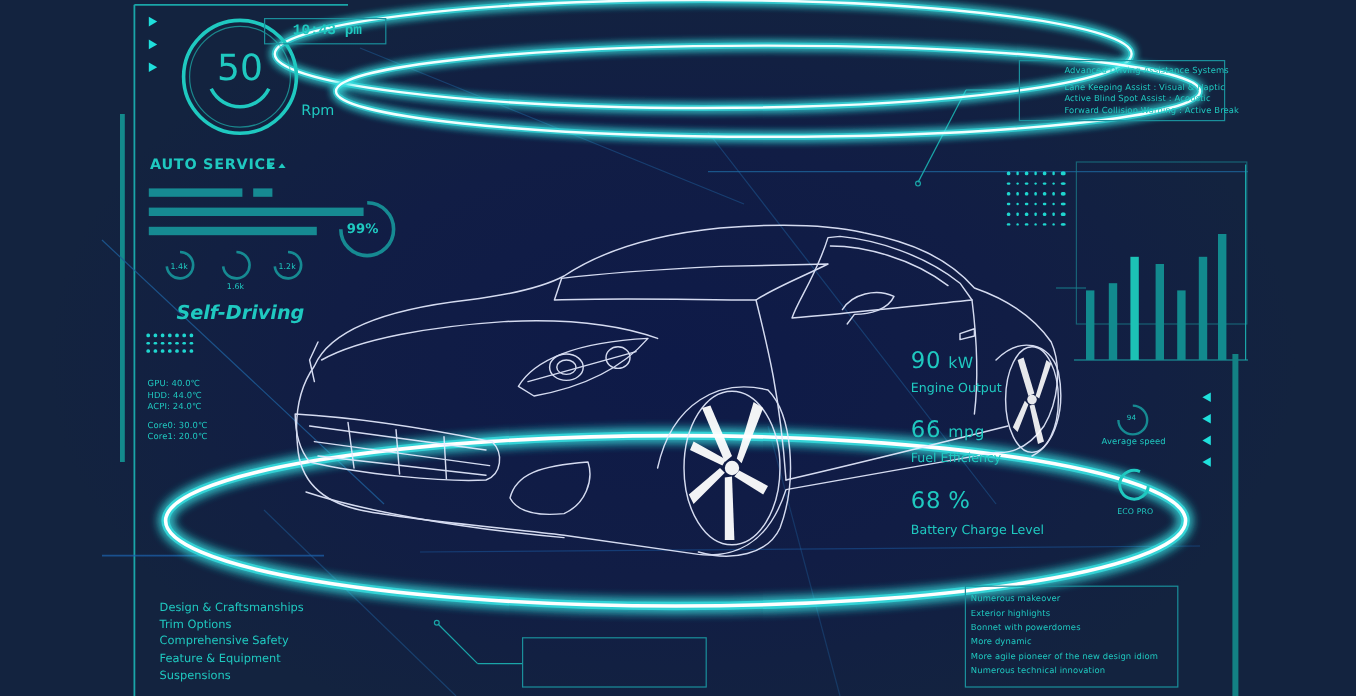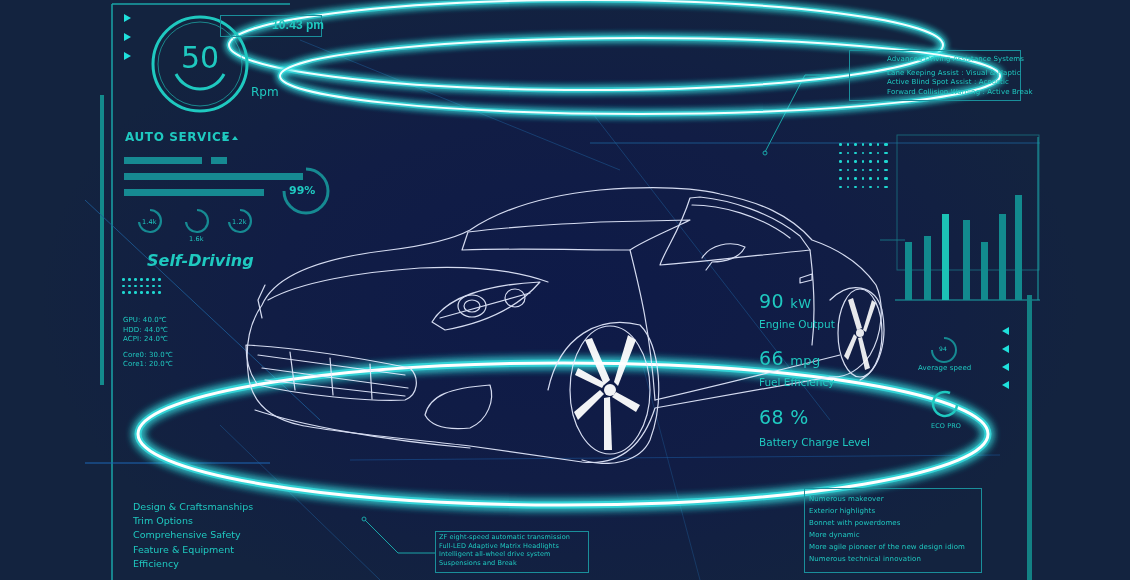--- a/index.html
+++ b/index.html
@@ -153,21 +153,21 @@
 
   <svg class="abs" style="left:148px;top:12px;" width="104" height="104">
     <circle cx="52" cy="52" r="47" fill="none" stroke="#1fc9c0" stroke-width="3"></circle>
     <circle cx="52" cy="52" r="42" fill="none" stroke="#1fc9c0" stroke-width="1" opacity="0.6"></circle>
     <path d="M28 62 C38 82 66 82 76 62" fill="none" stroke="#1fc9c0" stroke-width="3"></path>
   </svg>
   <div class="abs" style="left:168px;top:40px;width:64px;text-align:center;font-size:30px;color:#1fc9c0;font-family:'DejaVu Sans',sans-serif;">50</div>
   <div class="abs lbl" style="left:251px;top:85px;font-size:12px;">Rpm</div>
 
   <div class="box" style="left:220px;top:15px;width:100px;height:20px;"></div>
-  <div class="abs" style="left:244px;top:18px;font-size:12px;color:#1fc9c0;font-weight:bold;font-family:Liberation Sans, sans-serif;margin-left:28px;">10:43 pm</div>
+  <div class="abs" style="left:244px;top:18px;font-size:12px;color:#1fc9c0;font-weight:bold;font-family:Liberation Mono, monospace;">10:43 pm</div>
 
   <div class="abs" style="left:125px;top:130px;font-size:12px;font-weight:bold;color:#1fc9c0;letter-spacing:0.6px;">AUTO SERVICE</div>
   <div class="abs" style="left:222px;top:135px;width:20px;height:8px;">
     <div style="position:absolute;left:0;top:2px;width:0;height:0;border-left:3.5px solid transparent;border-right:3.5px solid transparent;border-top:4px solid #1fc9c0;"></div>
     <div style="position:absolute;left:10px;top:1px;width:0;height:0;border-left:3.5px solid transparent;border-right:3.5px solid transparent;border-bottom:4px solid #1fc9c0;"></div>
   </div>
   <div class="bar" style="left:124px;top:157px;width:78px;"></div>
   <div class="bar" style="left:211px;top:157px;width:16px;"></div>
   <div class="bar" style="left:124px;top:173px;width:179px;"></div>
   <div class="bar" style="left:124px;top:189px;width:140px;"></div>
@@ -318,30 +318,24 @@
   <div class="tri-l" style="left:1002px;top:327px;"></div>
   <div class="tri-l" style="left:1002px;top:345px;"></div>
   <div class="tri-l" style="left:1002px;top:363px;"></div>
   <div class="tri-l" style="left:1002px;top:381px;"></div>
 
   <div class="abs small" style="left:133px;top:500px;">
     <div>Design &amp; Craftsmanships</div>
     <div>Trim Options</div>
     <div>Comprehensive Safety</div>
     <div>Feature &amp; Equipment</div>
-    <div>Efficiency</div>
+    <div>Suspensions</div>
   </div>
 
   <div class="box" style="left:435px;top:531px;width:152px;height:40px;"></div>
-  <div class="abs tiny" style="left:439px;top:533px;font-size:6.5px;line-height:8.6px;">
-    <div>ZF eight-speed automatic transmission</div>
-    <div>Full-LED Adaptive Matrix Headlights</div>
-    <div>Intelligent all-wheel drive system</div>
-    <div>Suspensions and Break</div>
-  </div>
 
   <div class="box" style="left:804px;top:488px;width:176px;height:83px;"></div>
   <div class="abs tiny" style="left:809px;top:493px;font-size:7px;line-height:12.1px;">
     <div>Numerous makeover</div>
     <div>Exterior highlights</div>
     <div>Bonnet with powerdomes</div>
     <div>More dynamic</div>
     <div>More agile pioneer of the new design idiom</div>
     <div>Numerous technical innovation</div>
   </div>

